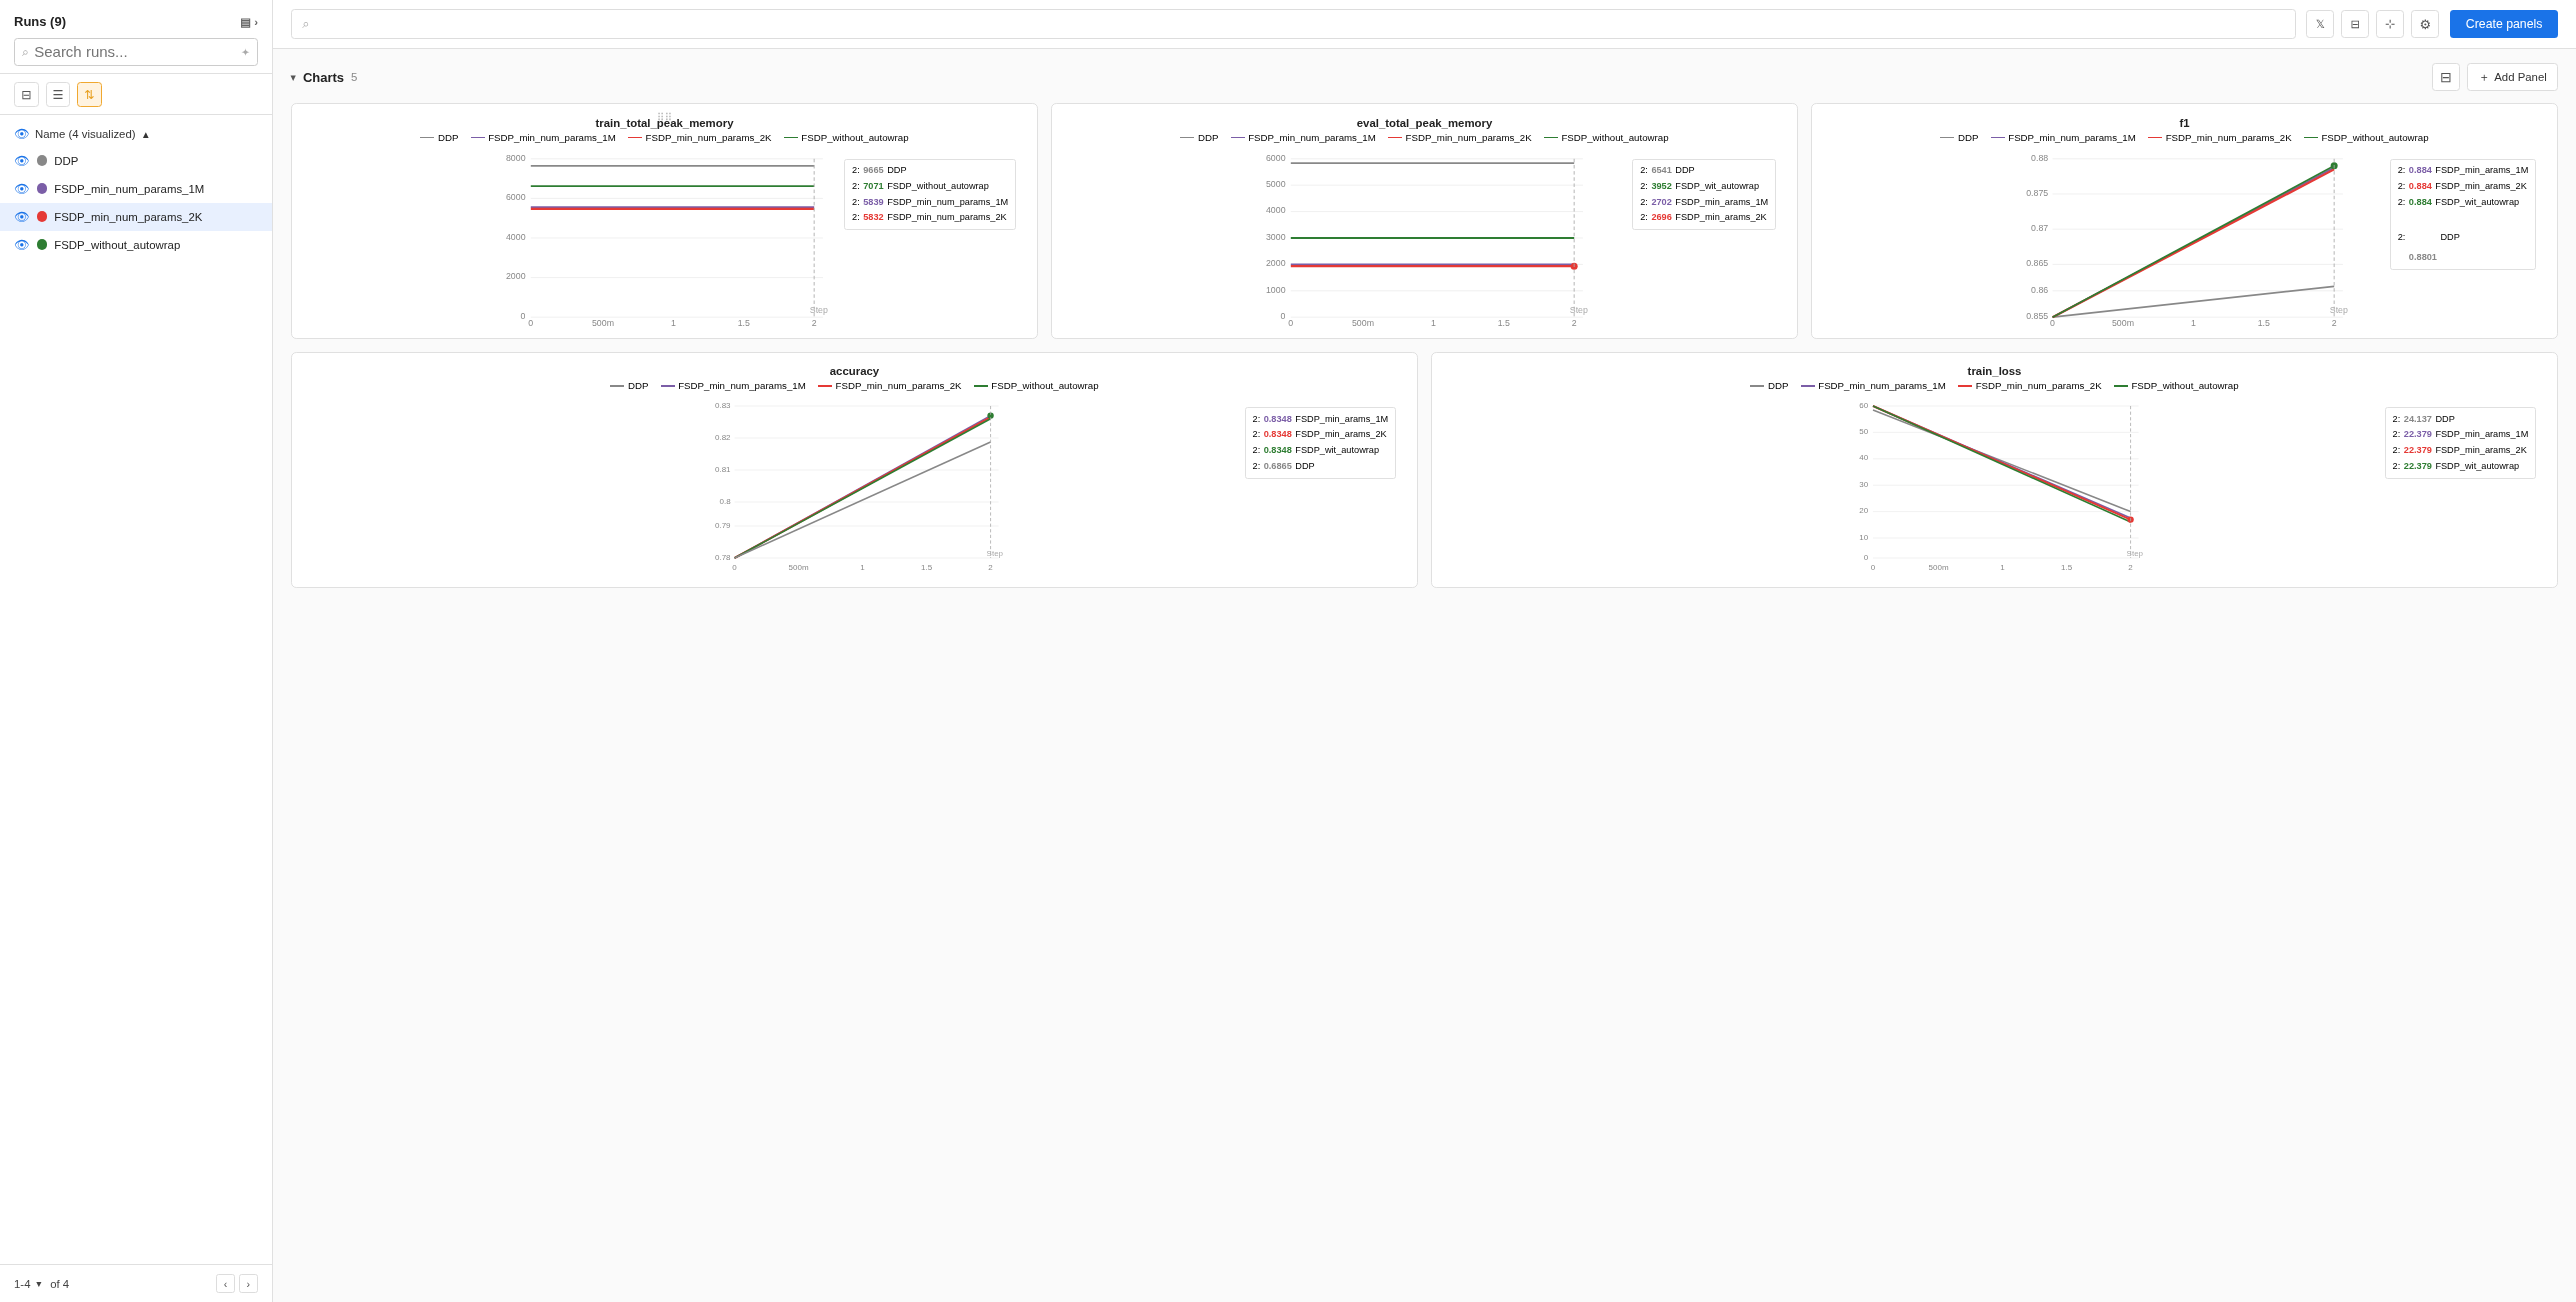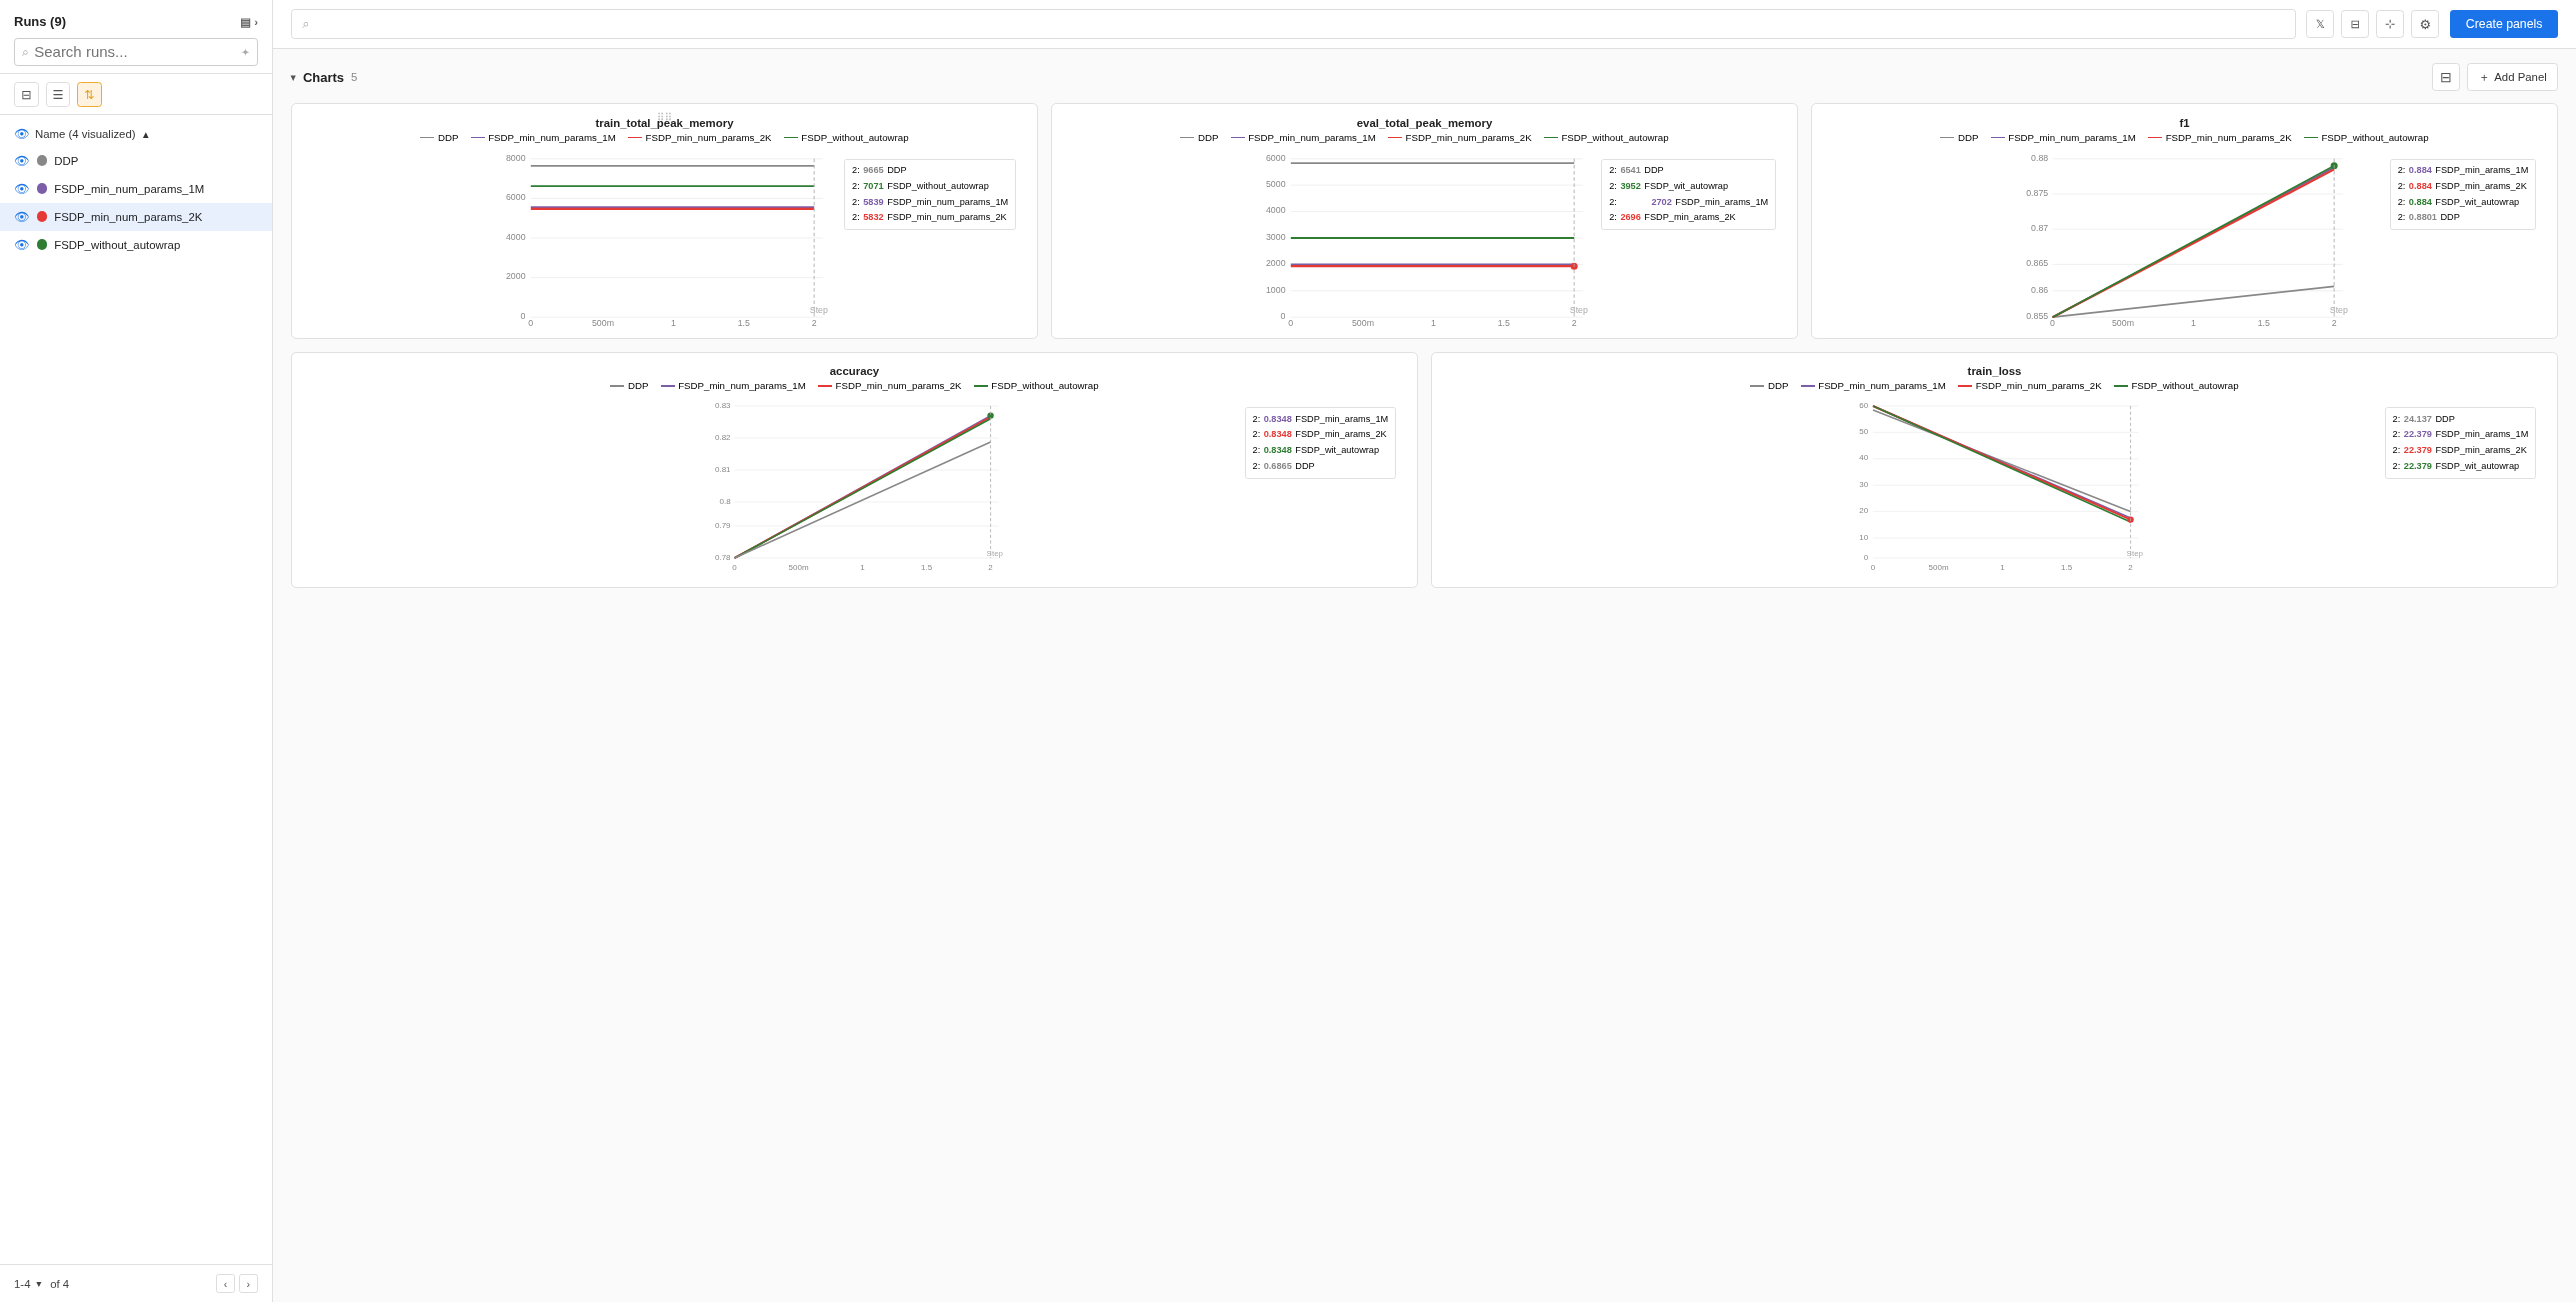--- a/index.html
+++ b/index.html
@@ -300,21 +300,21 @@
                 <span class="tooltip-val" style="color:#888;">6541</span> 
                 <span>DDP</span>
               </div>
             <div class="tooltip-row">
                 <span>2:</span> 
                 <span class="tooltip-val" style="color:#2e7d32;">3952</span> 
                 <span>FSDP_wit_autowrap</span>
               </div>
             <div class="tooltip-row">
                 <span>2:</span> 
-                <span class="tooltip-val" style="color:#7b5ea7;margin-left:31px;">2702</span> 
+                <span class="tooltip-val" style="color:#7b5ea7;">2702</span> 
                 <span>FSDP_min_arams_1M</span>
               </div>
             <div class="tooltip-row">
                 <span>2:</span> 
                 <span class="tooltip-val" style="color:#e53935;">2696</span> 
                 <span>FSDP_min_arams_2K</span>
               </div>
           </div>
         </div>
       </div>
@@ -382,21 +382,21 @@
                 <span class="tooltip-val" style="color:#e53935;">0.884</span> 
                 <span>FSDP_min_arams_2K</span>
               </div>
             <div class="tooltip-row">
                 <span>2:</span> 
                 <span class="tooltip-val" style="color:#2e7d32;">0.884</span> 
                 <span>FSDP_wit_autowrap</span>
               </div>
             <div class="tooltip-row">
                 <span>2:</span> 
-                <span class="tooltip-val" style="color:#888;">0.8801</span> 
+                <span class="tooltip-val" style="color:#888;margin-top:40px;">0.8801</span> 
                 <span>DDP</span>
               </div>
           </div>
         </div>
       </div>
     </div>
 
     <div class="bottom-row">
 
       <div class="chart-card">

